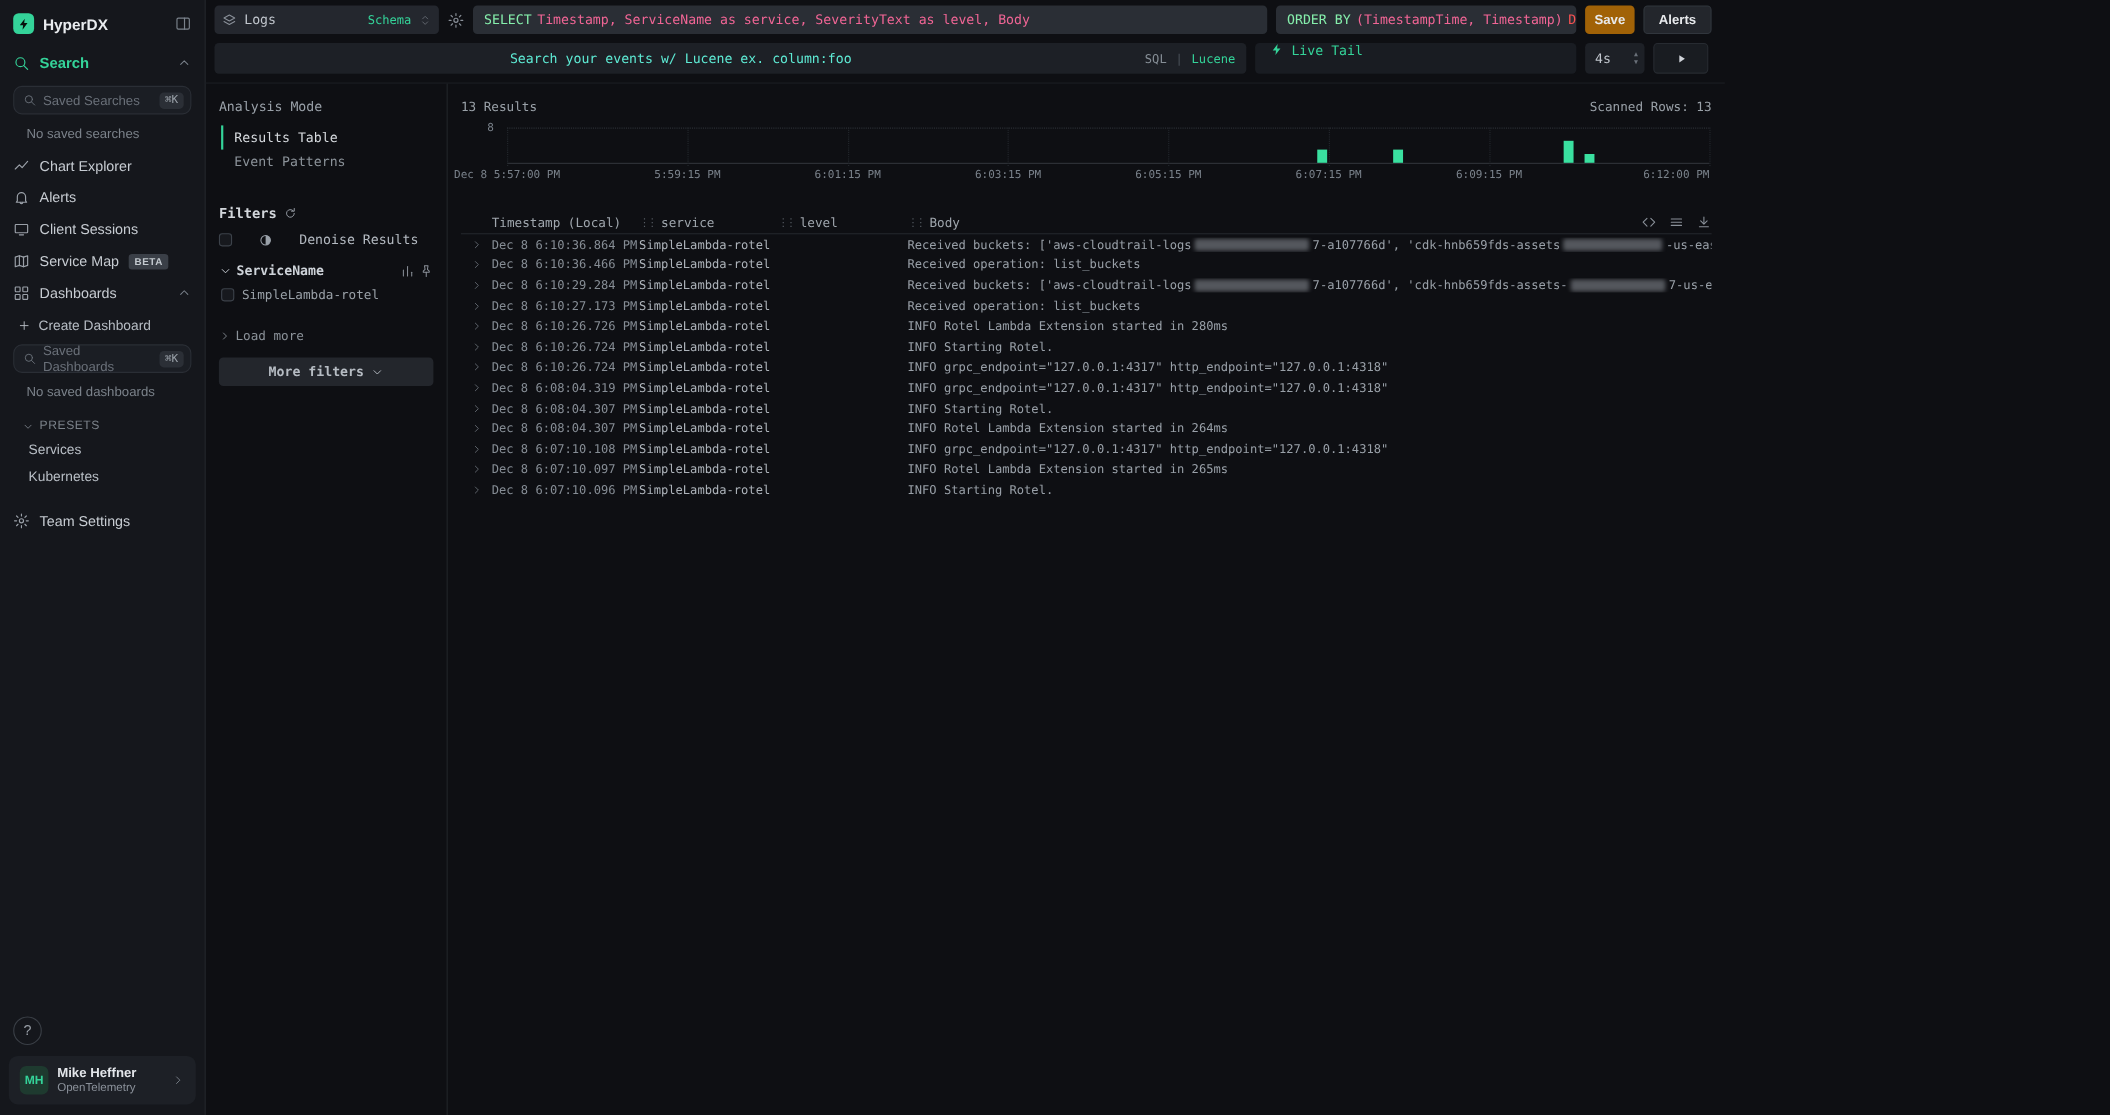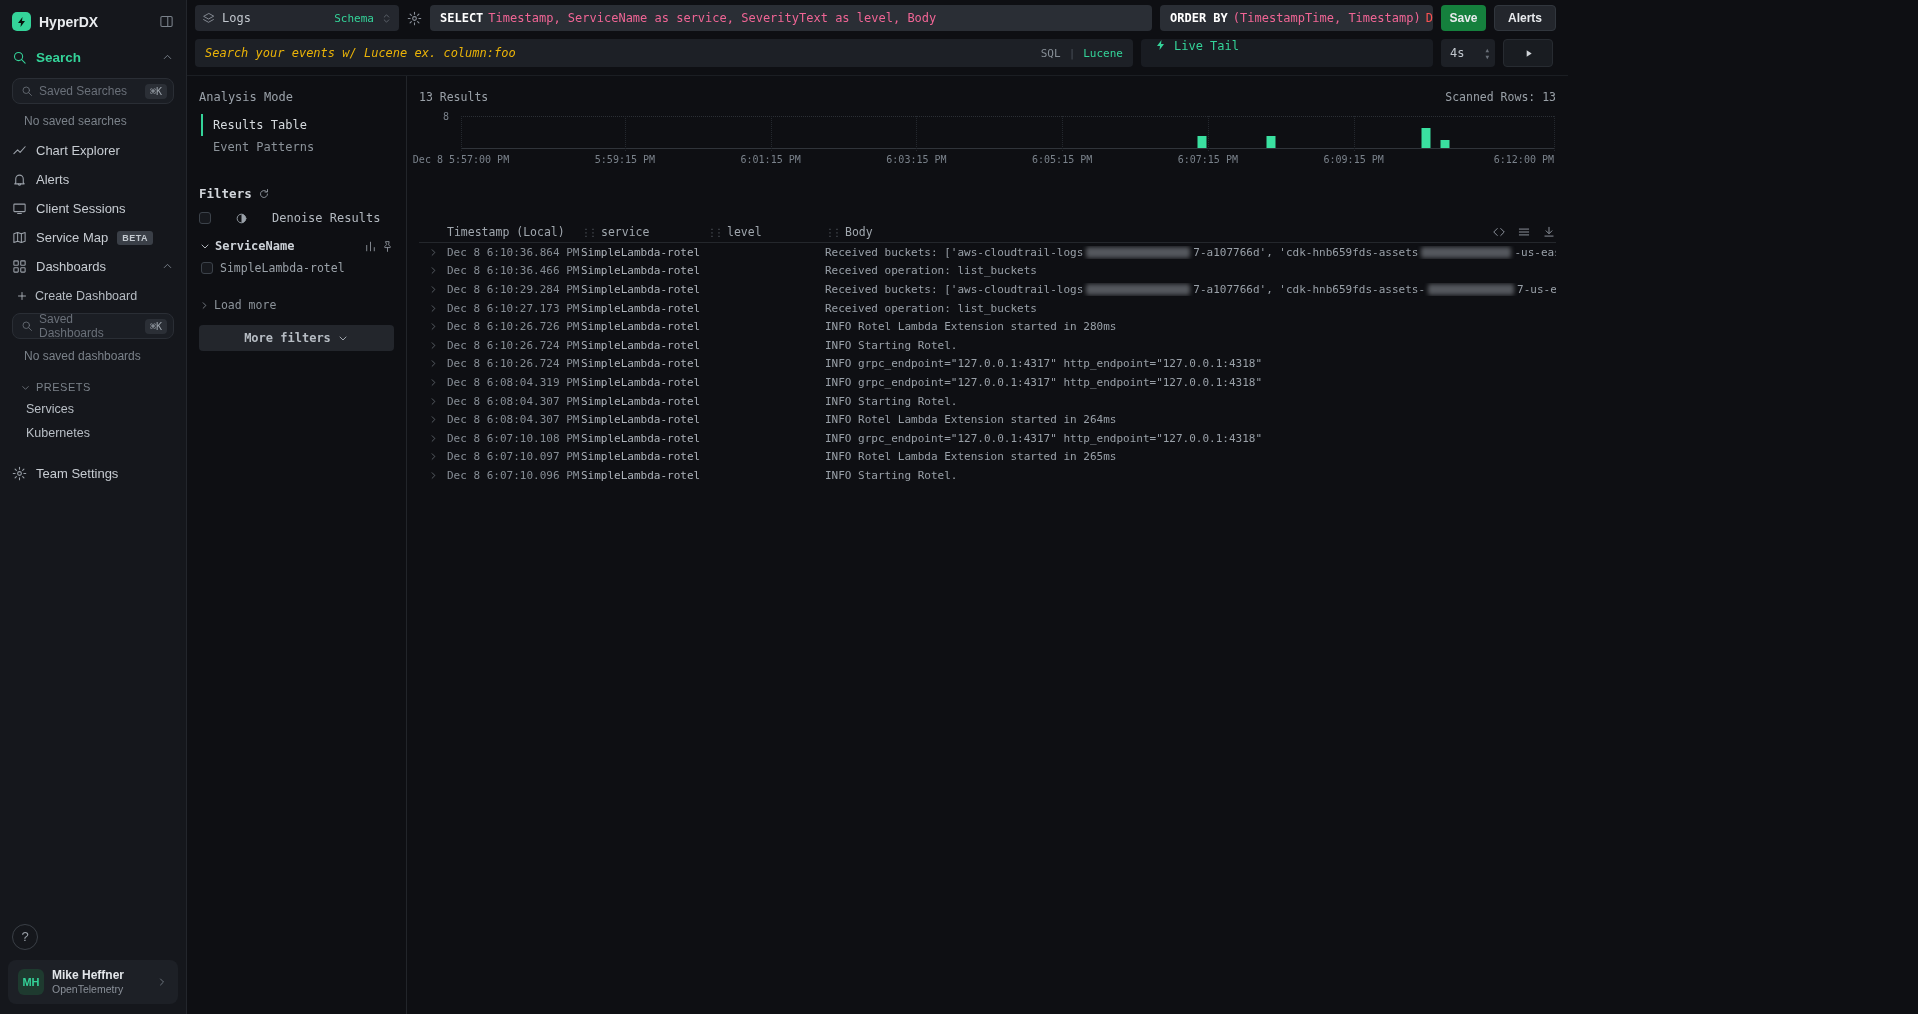--- a/index.html
+++ b/index.html
@@ -57,30 +57,30 @@
     align-items:center; gap:7px; padding:0 7px; color:#c1c6cd; font-size:12px;
     font-family:"DejaVu Sans Mono", monospace; }
   .src-select .grow { flex:1; }
   .schema-link { color:var(--accent); font-size:11px; }
   .gear-btn { color:#8a9099; display:flex; }
   .qbox { height:26px; background:#2a2e35; border-radius:4px; display:flex; align-items:center;
     padding:0 10px; font-size:12px; font-family:"DejaVu Sans Mono", monospace; white-space:nowrap;
     overflow:hidden; gap:5px; }
   .q-select { flex:1; }
   .q-order { width:273px; }
-  .kw { color:#ffffff; font-weight:bold;text-align:right; }
+  .kw { color:#86efac; font-weight:normal;text-align:right; }
   .cols { color:var(--pink); }
   .desc { color:var(--red); }
   .btn { height:26px; border:none; border-radius:4px; font-size:12px; font-weight:bold;
     color:#e8eaed; font-family:"Liberation Sans", sans-serif; }
-  .btn-save { width:45px; background:#15803d; }
+  .btn-save { width:45px; background:#a16207; }
   .btn-alerts { width:62px; background:#23262c; border:1px solid #31363d; }
   .search-box { width:938px; height:28px; background:#1d2026; border-radius:4px; display:flex;
     align-items:center; gap:8px; padding:0 10px; font-family:"DejaVu Sans Mono", monospace; }
-  .search-box .ph { flex:1; font-size:12px; font-style:italic; color:#eab308; }
+  .search-box .ph { flex:1; font-size:12px; color:#5eead4;text-align:center; }
   .lang { font-size:11px; color:#868e96; }
   .lang-sep { color:#4a5058; font-size:11px; }
   .lang-active { color:var(--accent); font-size:11px; }
   .live-tail { width:292px; height:28px; background:#191c22; border-radius:4px; display:flex;
     align-items:flex-start; gap:7px; padding:0 14px; color:var(--accent); font-size:12px;
     font-family:"DejaVu Sans Mono", monospace; }
   .interval { width:54px; height:28px; background:#1d2026; border-radius:4px; display:flex;
     align-items:center; justify-content:space-between; padding:0 6px 0 9px; color:#c1c6cd;
     font-size:12px; font-family:"DejaVu Sans Mono", monospace; }
   .spin { display:flex; flex-direction:column; gap:1px; color:#6a7079; font-size:6px; line-height:1; }
@@ -114,21 +114,21 @@
 
   .chart { position:relative; height:62px; margin-top:6px; }
   .ylabel { position:absolute; left:24px; top:1px; font-size:10px; color:#7a828b; }
   .plot { position:absolute; left:42px; right:2px; top:6px; height:33px; border-bottom:1px solid #30343a; }
   .hgrid { position:absolute; top:0; left:0; right:0; height:0; border-top:1px dotted #2b2f35; }
   .vgrid { position:absolute; top:0; bottom:-3px; width:0; border-left:1px dotted #24282e; }
   .hbar { position:absolute; bottom:0; width:9px; transform:translateX(-50%); background:var(--bar); }
   .xticks { position:absolute; left:42px; right:2px; top:44px; height:13px; font-size:10px; color:#7a828b; }
   .xtick { position:absolute; top:0; white-space:nowrap; }
 
-  .thead { margin-top:50px; height:21px; border-bottom:1px solid #24272c; display:flex;
+  .thead { margin-top:20px; height:21px; border-bottom:1px solid #24272c; display:flex;
     align-items:center; font-size:11.5px; color:#a0a7ae; }
   .grip { color:#565c63; font-size:10px; letter-spacing:-3px; margin-right:6px; }
   .c-exp { width:28px; flex:none; display:flex; align-items:center; justify-content:center; }
   .c-ts { width:134px; flex:none; display:flex; align-items:center; }
   .c-sv { width:126px; flex:none; display:flex; align-items:center; }
   .c-lv { width:118px; flex:none; display:flex; align-items:center; }
   .c-bd { flex:1; min-width:0; display:flex; align-items:center; overflow:hidden; white-space:nowrap; }
   .th-icons { display:flex; align-items:center; gap:11px; color:#8a9099; margin-left:10px; }
   .trow { height:18.6px; display:flex; align-items:center; font-size:11px; }
   .trow .c-exp { color:#6a7078; }

